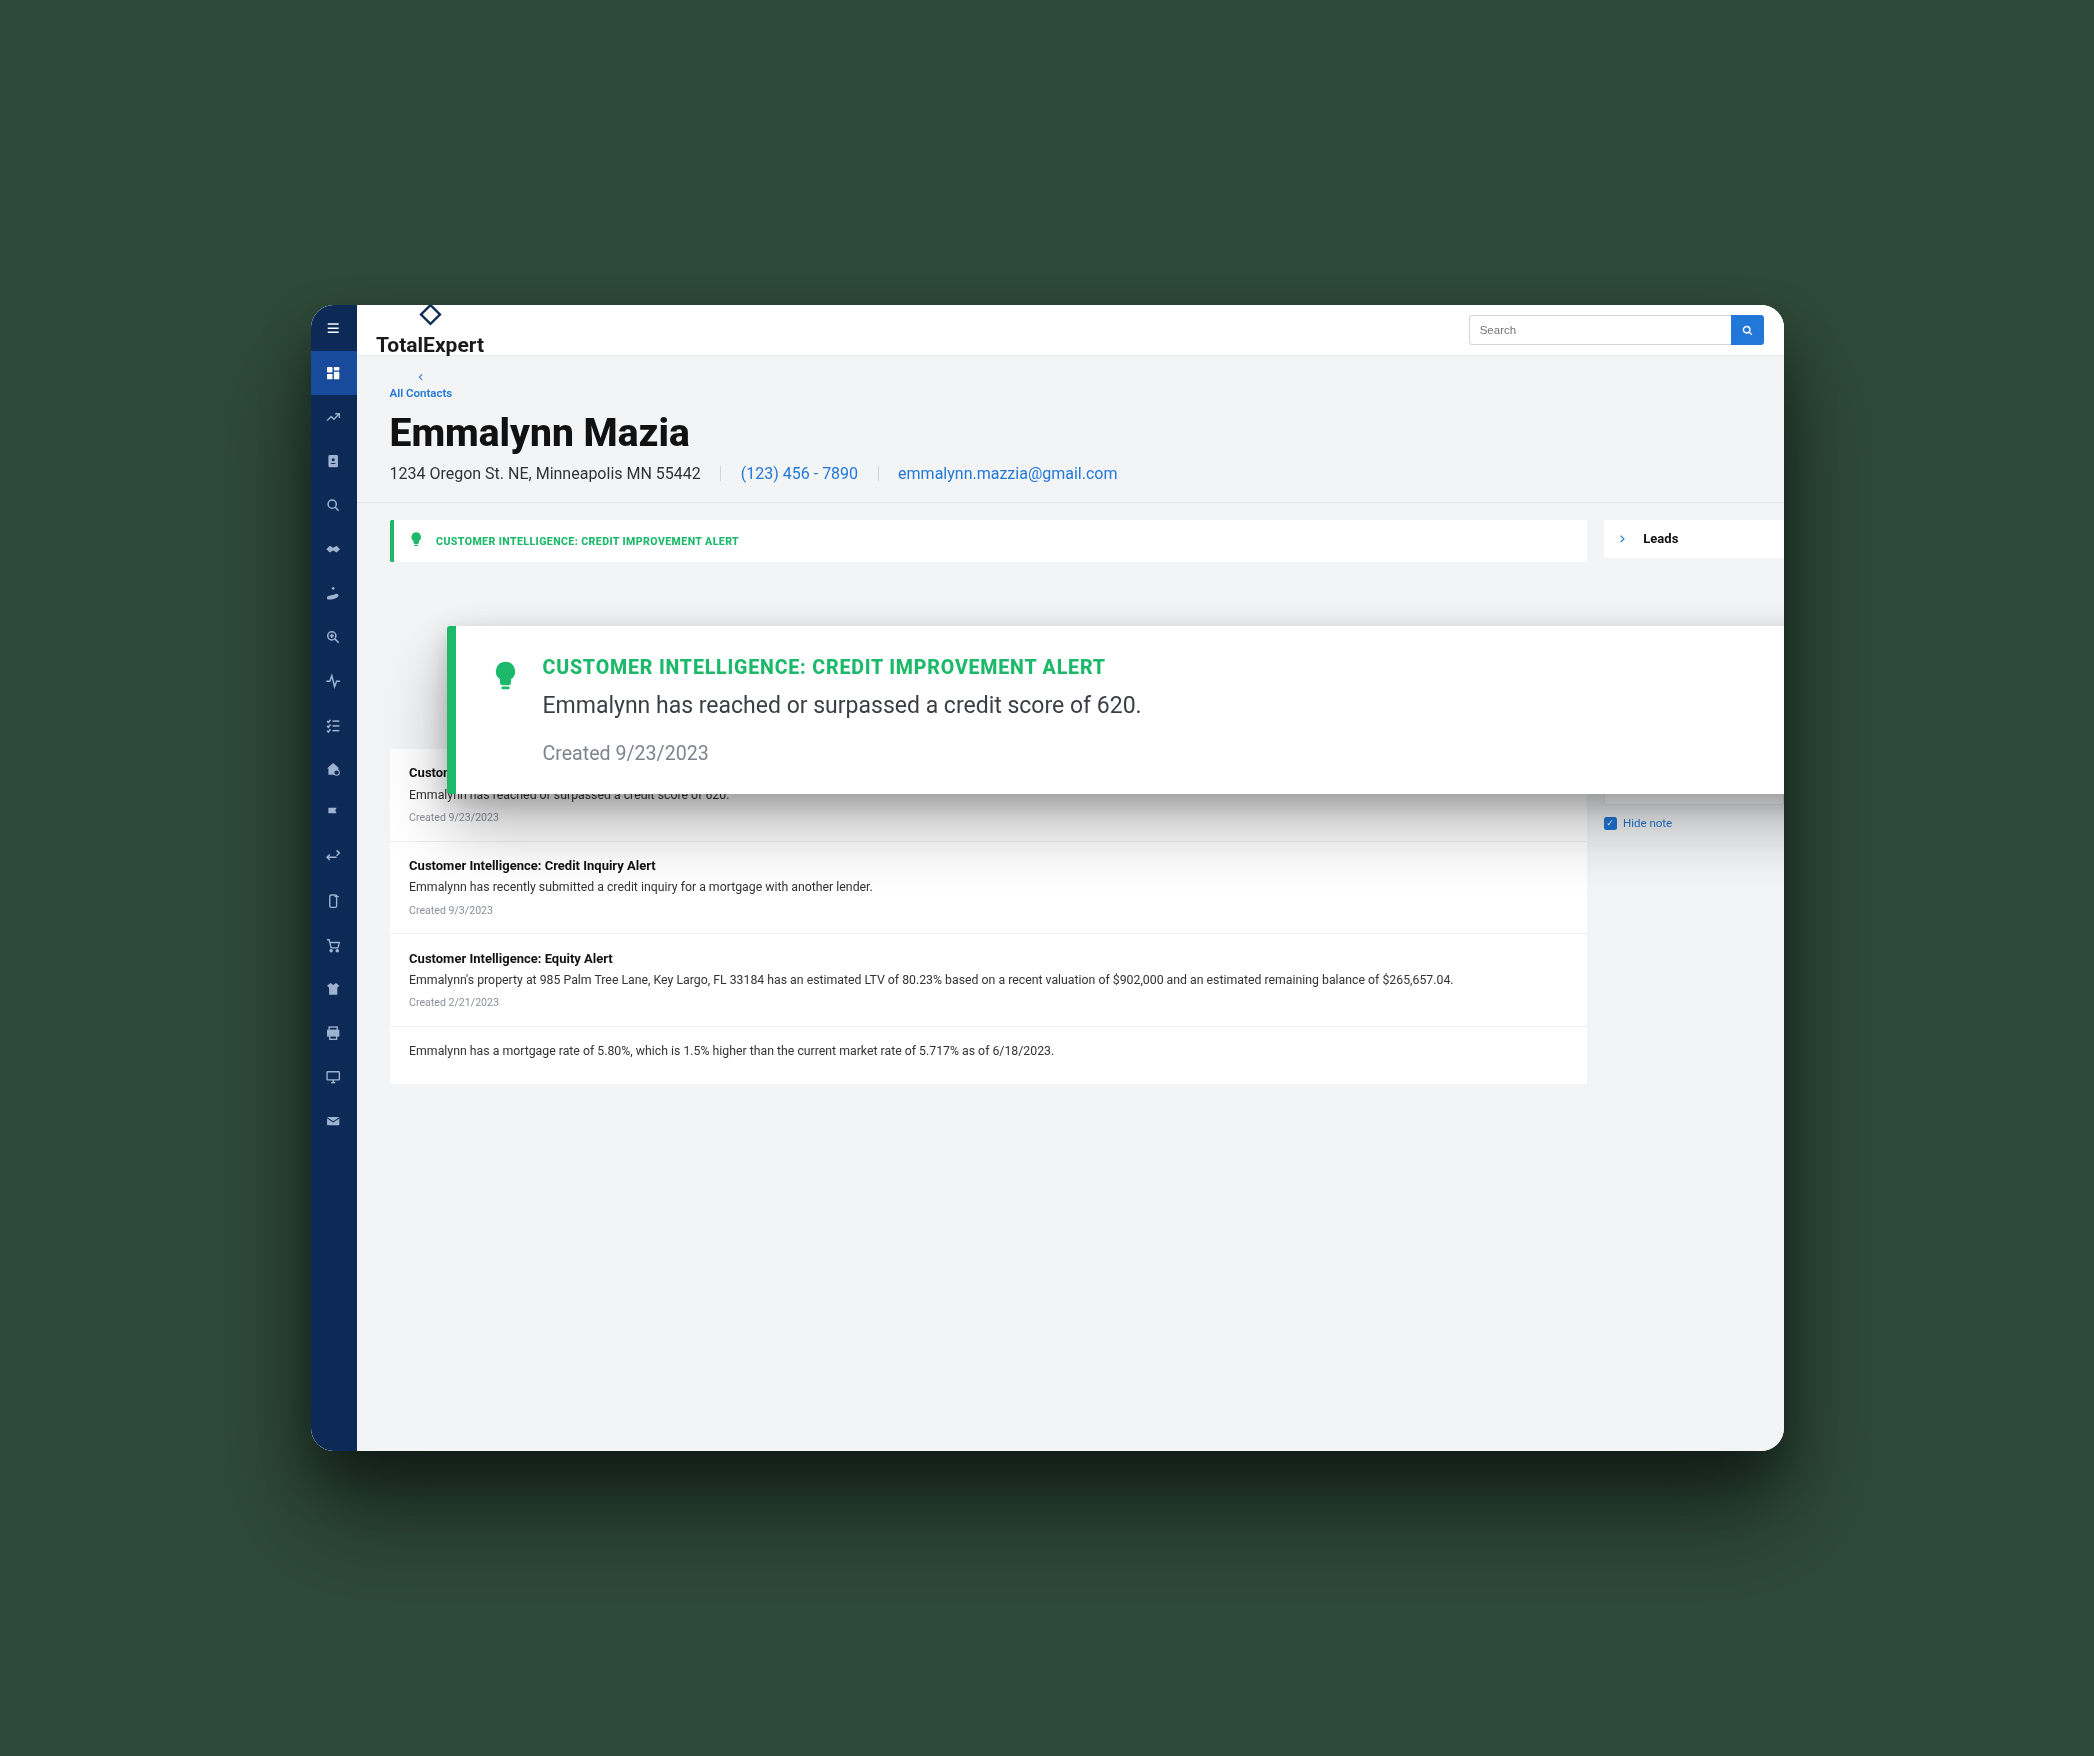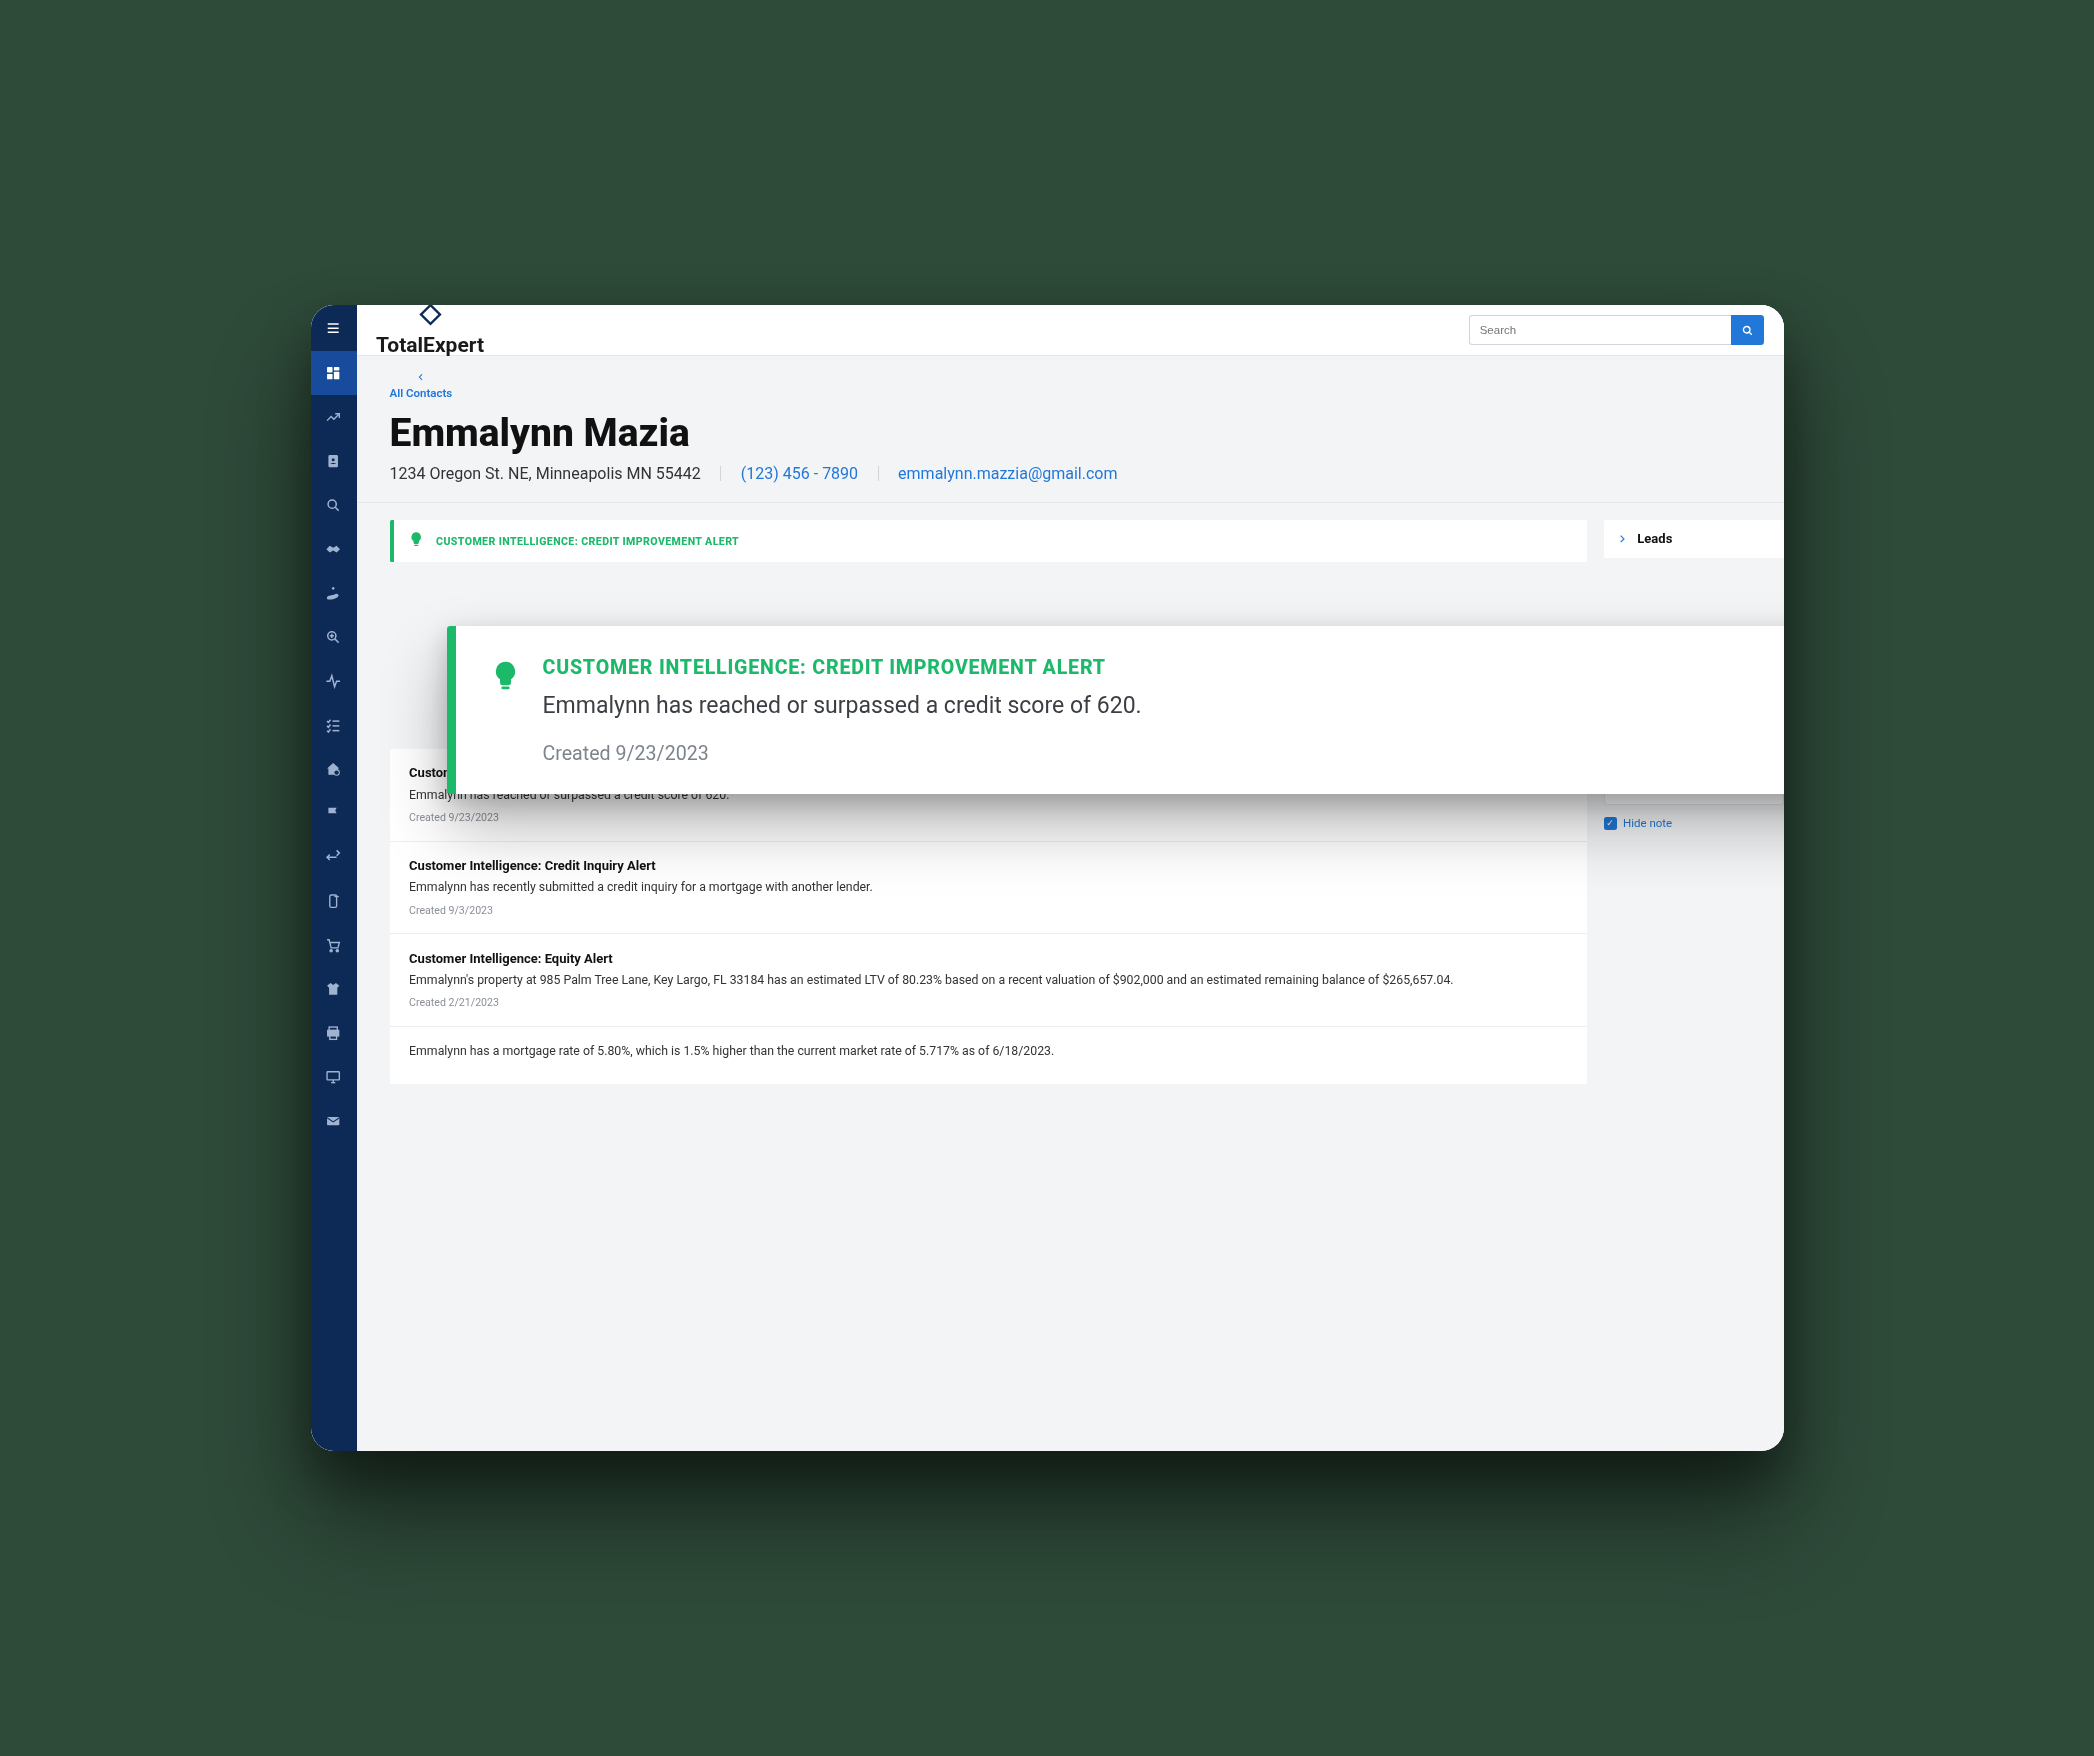--- a/index.html
+++ b/index.html
@@ -100,21 +100,21 @@
   .feed {
     background:#fff; border-radius:1.6px; padding:0;
   }
   .feed-item { padding:16.4px 19.6px; border-bottom:0.8px solid #eceef1; }
   .feed-item:last-child{border-bottom:none;}
   .fi-title { font-weight:700; font-size:13px; color:#111; margin-bottom:6.5px;}
   .fi-body { font-size:12.3px; color:#333; line-height:1.45; margin-bottom:6.5px;}
   .fi-date { font-size:10.6px; color:#8a8f98;}
   .right-panel {
     background:#fff; border-radius:1.6px; padding:11.5px 13px; margin-bottom:14.7px;
-    display:flex; align-items:center; gap:11px; color:#111; font-weight:700;
+    display:flex; align-items:center; gap:17px; color:#111; font-weight:700;
   }
   .right-panel .chev { color:#2178d9; }
   .note-box {
     background:#fff; border:0.8px solid #e5e7eb; border-radius:3.3px;
     padding:8.2px 9.8px; color:#9ca3af; font-size:11.5px; height:65px; margin-bottom:33px;
   }
   .outcome {
     background:#fff; border:0.8px solid #e5e7eb; border-radius:3.3px;
     padding:8.2px 9.8px; color:#6b7280; font-size:11.5px; height:36px; margin-bottom:11.5px;
     display:flex;align-items:center;

